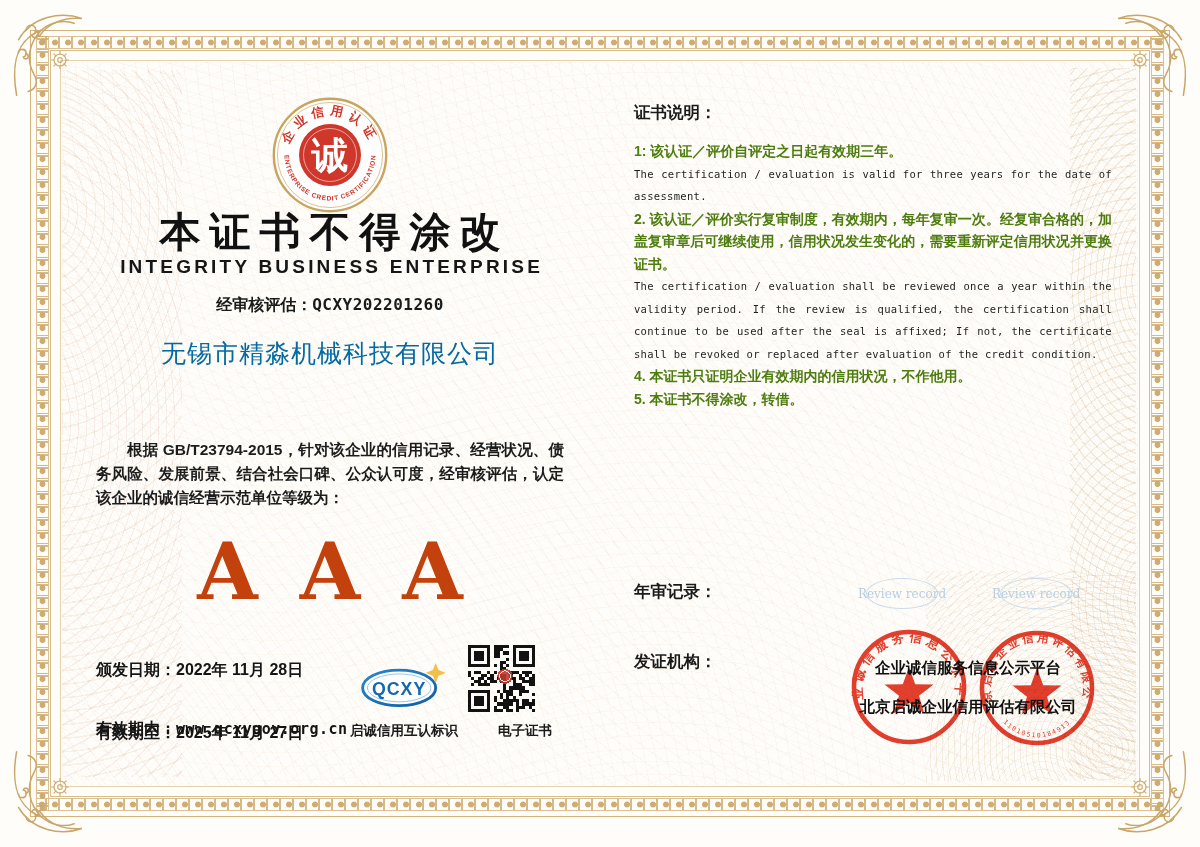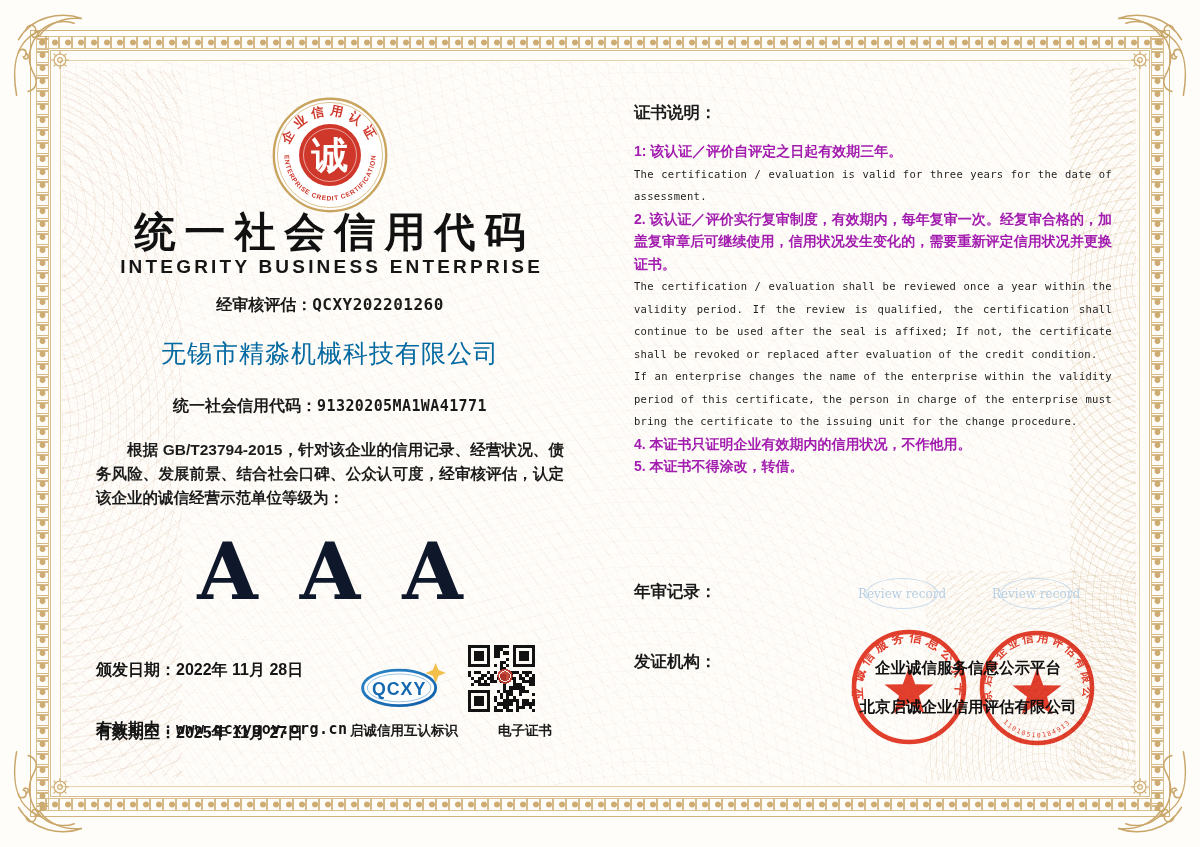--- a/index.html
+++ b/index.html
@@ -65,32 +65,32 @@
   .title-zh{left:88px; top:205px; width:484px; font-size:41px; font-weight:bold; color:#111;}
   .title-zh span{letter-spacing:9px; margin-right:-9px;}
   .title-en{left:88px; top:256px; width:484px; font-size:19px; font-weight:bold; color:#161616;}
   .title-en span{letter-spacing:3.2px; margin-right:-3.2px;}
   .credit-row{left:88px; top:295px; width:484px; font-size:16px; font-weight:bold;}
   .company{left:88px; top:337px; width:484px; font-size:25px; font-weight:normal; color:#0369a1; letter-spacing:1px;}
   .uscc-row{left:88px; top:396px; width:484px; font-size:16px; font-weight:bold;}
   .para{left:96px; top:438px; width:468px; font-size:15.5px; line-height:24px; font-weight:bold;
         text-align:justify; text-indent:31px; color:#1c1c1c;}
   .rating{left:88px; top:530px; width:484px; font-family:"DejaVu Serif","Liberation Serif",serif;
-          font-size:78px; font-weight:bold; color:#0f172a; line-height:84px;}
+          font-size:78px; font-weight:bold; color:#c2410c; line-height:84px;}
   .rating span{letter-spacing:42px; margin-right:-42px;}
   .meta-row{left:96px; font-size:16px; font-weight:bold; color:#151515; white-space:nowrap;}
   .meta-row .mono{font-family:"DejaVu Sans Mono","Liberation Mono",monospace; font-size:15px; font-weight:bold; letter-spacing:.5px;}
   .qcxy-logo{left:356px; top:660px; width:94px; height:50px;}
   .qcxy-label{left:340px; top:722px; width:128px; font-size:13.5px; font-weight:bold;}
   .qr{left:468px; top:645px; width:67px; height:67px;}
   .qr-label{left:485px; top:722px; width:80px; font-size:13.5px; font-weight:bold;}
   
   .notes-heading{left:634px; top:102px; font-size:16.5px; font-weight:bold;}
   .notes{left:634px; top:140px; width:478px;}
-  .note-zh{margin:0; font-size:14px; line-height:22.5px; font-weight:bold; color:#a21caf; text-align:justify;}
+  .note-zh{margin:0; font-size:14px; line-height:22.5px; font-weight:bold; color:#4d7c0f; text-align:justify;}
   .note-en{margin:0; font-family:"DejaVu Sans Mono","Liberation Mono",monospace; font-size:10.5px;
            line-height:22.5px; letter-spacing:.3px; color:#1d1d1d; text-align:justify;}
   .annual{left:634px; top:581px; font-size:16.5px; font-weight:bold;}
   .review-oval{width:70px; height:29px; border:1px solid #c9dcec; border-radius:50%;
      color:#b6cfe4; font-family:"DejaVu Serif","Liberation Serif",serif; font-size:12px;
      display:flex; align-items:center; justify-content:center; white-space:nowrap;}
   .oval1{left:866px; top:578px;} .oval2{left:1000px; top:578px;}
   .issuer-label{left:634px; top:651px; font-size:16.5px; font-weight:bold;}
   .stamp{width:120px; height:120px; z-index:4; mix-blend-mode:multiply; opacity:.93;}
   .stamp1{left:849px; top:627px;} .stamp2{left:977px; top:628px;}
@@ -191,32 +191,29 @@
       <textPath href="#sealTop" startOffset="50%" text-anchor="middle">企业信用认证</textPath>
     </text>
     <text font-size="6.6" font-weight="bold" fill="#cf372a" letter-spacing="0.7" font-family="Liberation Sans, DejaVu Sans, sans-serif">
       <textPath href="#sealBot" startOffset="50%" text-anchor="middle">ENTERPRISE CREDIT CERTIFICATION</textPath>
     </text>
     <circle cx="59" cy="59" r="31" fill="#cf372a"></circle>
     <circle cx="59" cy="59" r="26.5" fill="none" stroke="#ffffff" stroke-width="1" opacity=".55"></circle>
     <text x="59" y="72" text-anchor="middle" font-size="37" font-weight="bold" fill="#ffffff" font-family="Liberation Sans, DejaVu Sans, sans-serif">诚</text>
   </svg>
 
-  <div class="abs title-zh ctr"><span>统一社会信用代码</span></div>
+  <div class="abs title-zh ctr"><span>本证书不得涂改</span></div>
   <div class="abs title-en ctr"><span>INTEGRITY BUSINESS ENTERPRISE</span></div>
 
   <div class="abs credit-row ctr">
     <span>经审核评估：</span><span class="mono-like" style="font-family:'DejaVu Sans Mono','Liberation Mono',monospace; font-size:16px; letter-spacing:.5px;">QCXY202201260</span>
   </div>
 
   <div class="abs company ctr">无锡市精淼机械科技有限公司</div>
 
-  <div class="abs uscc-row ctr">
-    <span>统一社会信用代码：</span><span style="font-family:'DejaVu Sans Mono','Liberation Mono',monospace; font-size:15px; letter-spacing:.4px;">91320205MA1WA41771</span>
-  </div>
 
   <div class="abs para">根据 GB/T23794-2015，针对该企业的信用记录、经营状况、债务风险、发展前景、结合社会口碑、公众认可度，经审核评估，认定该企业的诚信经营示范单位等级为：</div>
 
   <div class="abs rating ctr"><span>AAA</span></div>
 
   <div class="abs meta-row" style="top:660px;">
     <span>颁发日期：</span><span>2022年 11月 28日</span>
   </div>
   <div class="abs meta-row" style="top:723px;text-align:right;">
     <span>有效期至：</span><span>2025年 11月 27日</span>
@@ -480,21 +477,20 @@
       </svg></div>
   <div class="abs qr-label ctr">电子证书</div>
 
   <div class="abs notes-heading">证书说明：</div>
 
   <div class="abs notes">
     <p class="note-zh">1: 该认证／评价自评定之日起有效期三年。</p>
     <p class="note-en">The certification / evaluation is valid for three years for the date of assessment.</p>
     <p class="note-zh">2. 该认证／评价实行复审制度，有效期内，每年复审一次。经复审合格的，加盖复审章后可继续使用，信用状况发生变化的，需要重新评定信用状况并更换证书。</p>
     <p class="note-en">The certification / evaluation shall be reviewed once a year within the validity period. If the review is qualified, the certification shall continue to be used after the seal is affixed; If not, the certificate shall be revoked or replaced after evaluation of the credit condition.</p>
-    <p class="note-en">If an enterprise changes the name of the enterprise within the validity period of this certificate, the person in charge of the enterprise must bring the certificate to the issuing unit for the change procedure.</p>
     <p class="note-zh">4. 本证书只证明企业有效期内的信用状况，不作他用。</p>
     <p class="note-zh">5. 本证书不得涂改，转借。</p>
   </div>
 
   <div class="abs annual">年审记录：</div>
   <div class="abs review-oval oval1">Review record</div>
   <div class="abs review-oval oval2">Review record</div>
 
   <div class="abs issuer-label">发证机构：</div>
 

